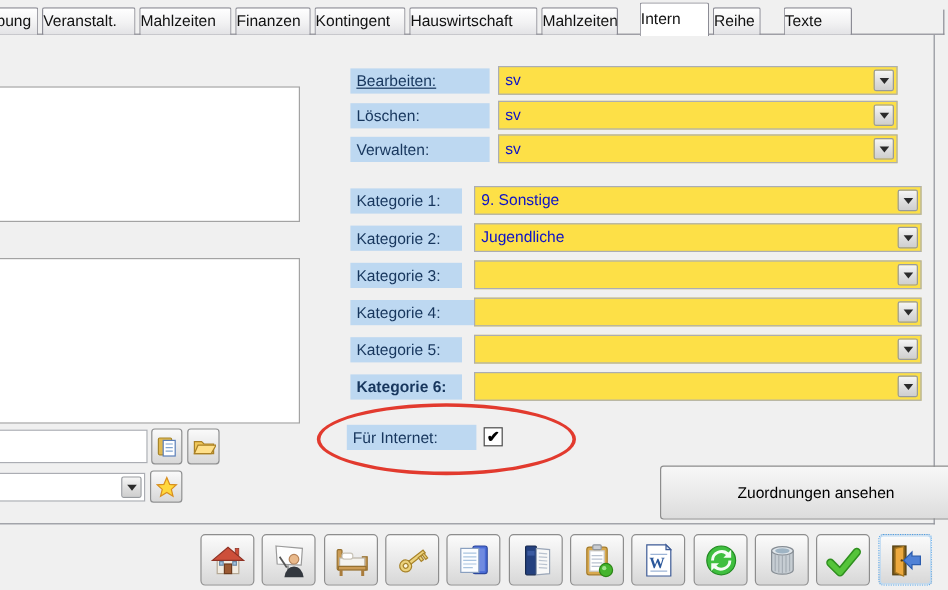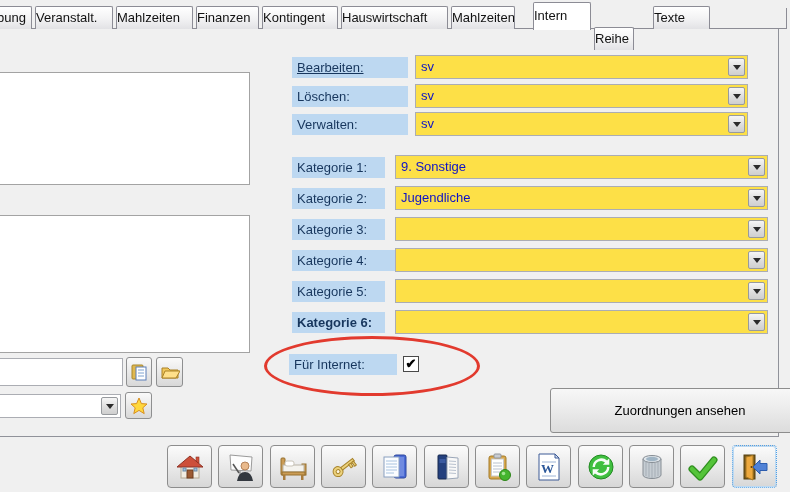--- a/index.html
+++ b/index.html
@@ -107,21 +107,21 @@
 <div class="win-edge"></div>
 
 <div class="tab" style="left:-28px;width:60px;text-align:right;padding-right:5px;"><span>bung</span></div>
 <div class="tab" style="left:35px;width:78px;"><span>Veranstalt.</span></div>
 <div class="tab" style="left:116px;width:77px;"><span>Mahlzeiten</span></div>
 <div class="tab" style="left:196px;width:63px;"><span>Finanzen</span></div>
 <div class="tab" style="left:262px;width:76px;"><span>Kontingent</span></div>
 <div class="tab" style="left:341px;width:107px;"><span>Hauswirtschaft</span></div>
 <div class="tab" style="left:451px;width:64px;"><span>Mahlzeiten</span></div>
 <div class="tab active" style="left:533px;width:58px;"><span>Intern</span></div>
-<div class="tab" style="left:594px;width:40px;margin-top:21px;"><span>Reihe</span></div>
+<div class="tab" style="left:594px;width:40px;"><span>Reihe</span></div>
 <div class="tab" style="left:653px;width:57px;"><span>Texte</span></div>
 
 <div class="page-frame"></div>
 
 <div class="memo memo1"></div>
 <div class="memo memo2"></div>
 
 <input class="txt path-input" value="" style="">
 <div class="mini-btn paste-btn">
   <svg viewBox="0 0 20 20" width="20" height="20">

